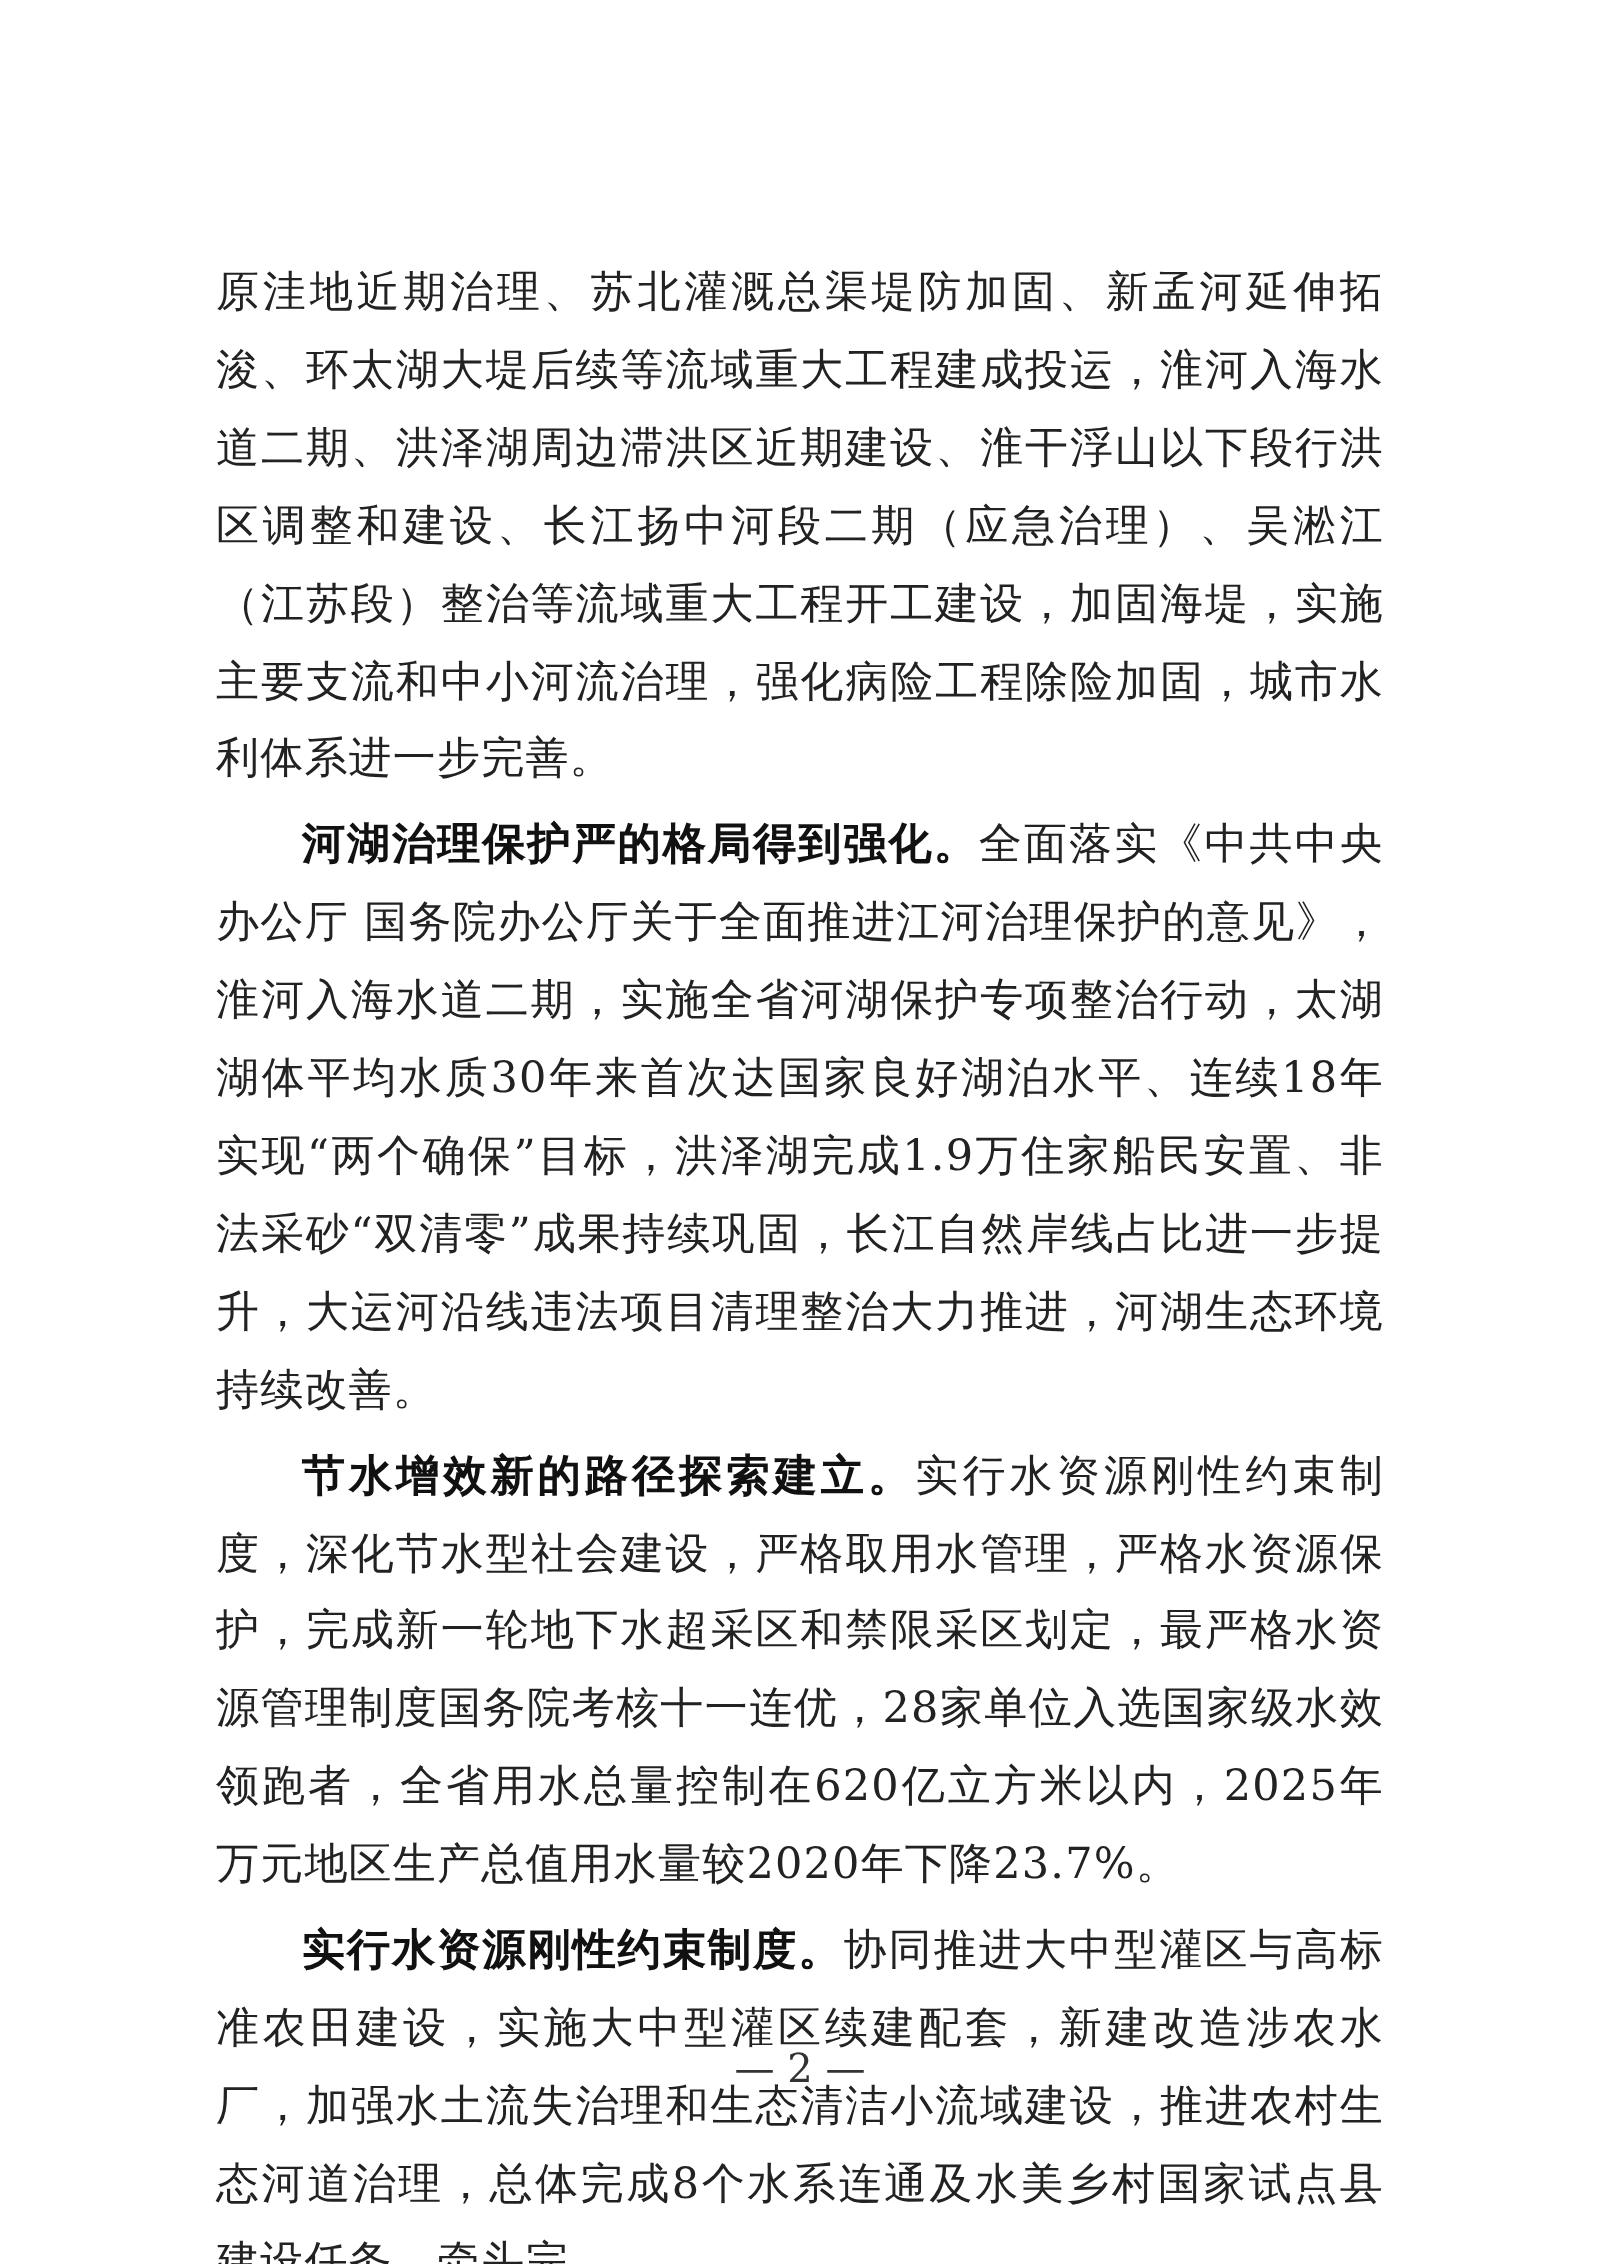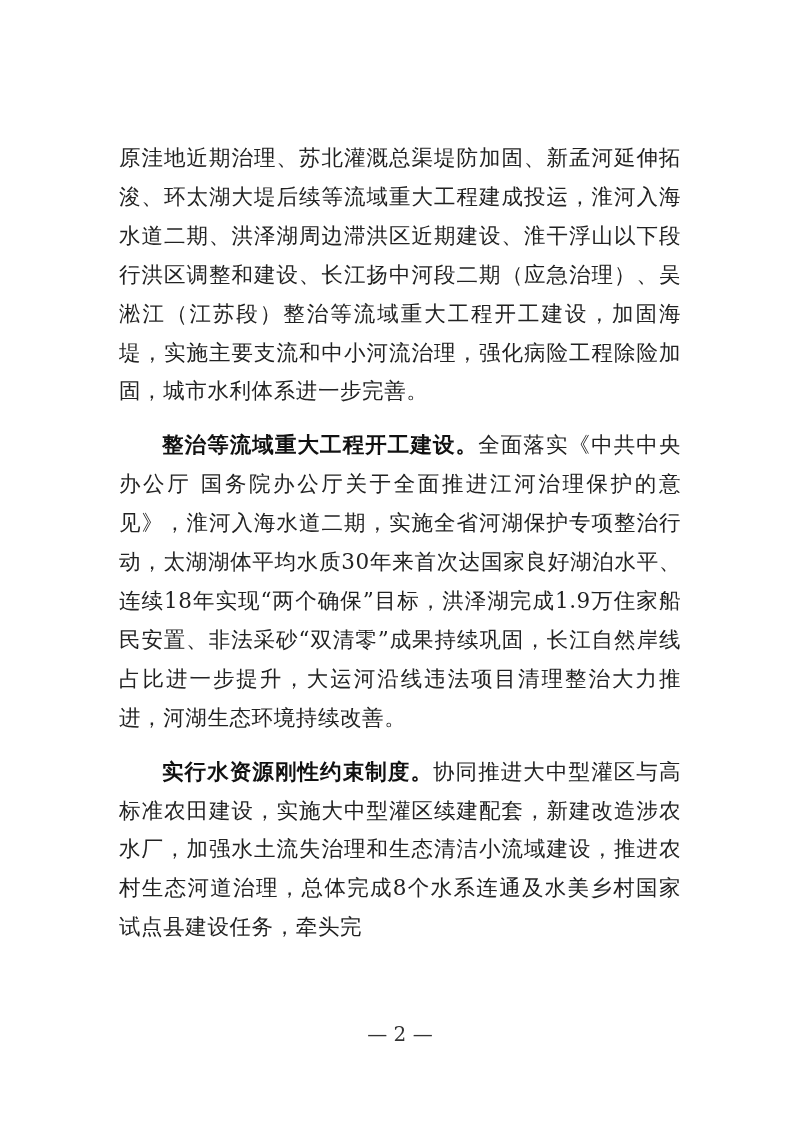--- a/index.html
+++ b/index.html
@@ -7,37 +7,40 @@
   .page {
     position: absolute; left: 0; top: 0; width: 800px; height: 1132px; background: #ffffff;
   }
   .body-text {
     position: absolute; left: 104px; top: 124px; width: 592px;
     font-family: "DejaVu Serif", "Liberation Serif", serif;
     font-size: 21.5px; line-height: 38.9px; color: #222222;
     letter-spacing: 0.6px;
     text-align: justify; text-justify: inter-character;
   }
-  .para { margin: 15px; }
+  .para { margin: 4px; }
   .para.indent { text-indent: 43px; }
   .heading { font-weight: bold; color: #111111; }
   .page-number {
     position: absolute; left: 0; width: 800px; top: 1022px; text-align: center;
     font-family: "DejaVu Serif", "Liberation Serif", serif; font-size: 20px; color: #333333;
   }
 </style>
 </head>
 <body>
 
 <div class="page">
   <div class="body-text">
     <p class="para">
       <span>原洼地近期治理、苏北灌溉总渠堤防加固、新孟河延伸拓浚、环太湖大堤后续等流域重大工程建成投运，淮河入海水道二期、洪泽湖周边滞洪区近期建设、淮干浮山以下段行洪区调整和建设、长江扬中河段二期（应急治理）、吴淞江（江苏段）整治等流域重大工程开工建设，加固海堤，实施主要支流和中小河流治理，强化病险工程除险加固，城市水利体系进一步完善。</span>
     </p>
     <p class="para indent">
-      <span class="heading">整治等流域重大工程开工建设。</span><span>全面落实《中共中央办公厅 国务院办公厅关于全面推进江河治理保护的意见》，淮河入海水道二期，实施全省河湖保护专项整治行动，太湖湖体平均水质30年来首次达国家良好湖泊水平、连续18年实现“两个确保”目标，洪泽湖完成1.9万住家船民安置、非法采砂“双清零”成果持续巩固，长江自然岸线占比进一步提升，大运河沿线违法项目清理整治大力推进，河湖生态环境持续改善。</span>
+      <span class="heading">河湖治理保护严的格局得到强化。</span><span>全面落实《中共中央办公厅 国务院办公厅关于全面推进江河治理保护的意见》，淮河入海水道二期，实施全省河湖保护专项整治行动，太湖湖体平均水质30年来首次达国家良好湖泊水平、连续18年实现“两个确保”目标，洪泽湖完成1.9万住家船民安置、非法采砂“双清零”成果持续巩固，长江自然岸线占比进一步提升，大运河沿线违法项目清理整治大力推进，河湖生态环境持续改善。</span>
+    </p>
+    <p class="para indent">
+      <span class="heading">节水增效新的路径探索建立。</span><span>实行水资源刚性约束制度，深化节水型社会建设，严格取用水管理，严格水资源保护，完成新一轮地下水超采区和禁限采区划定，最严格水资源管理制度国务院考核十一连优，28家单位入选国家级水效领跑者，全省用水总量控制在620亿立方米以内，2025年万元地区生产总值用水量较2020年下降23.7%。</span>
     </p>
     <p class="para indent">
       <span class="heading">实行水资源刚性约束制度。</span><span>协同推进大中型灌区与高标准农田建设，实施大中型灌区续建配套，新建改造涉农水厂，加强水土流失治理和生态清洁小流域建设，推进农村生态河道治理，总体完成8个水系连通及水美乡村国家试点县建设任务，牵头完</span>
     </p>
   </div>
   <div class="page-number">— 2 —</div>
 </div>
 
 </body></html>

